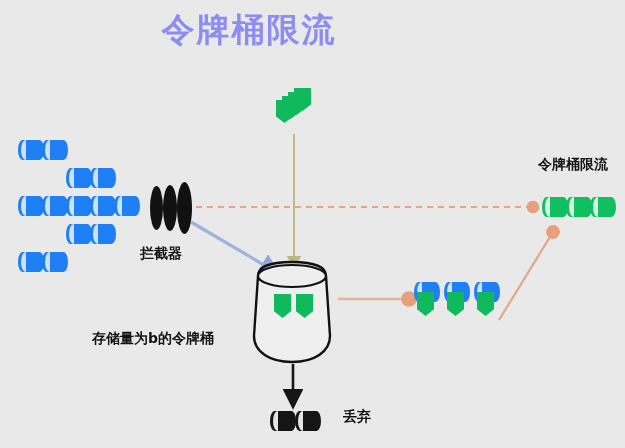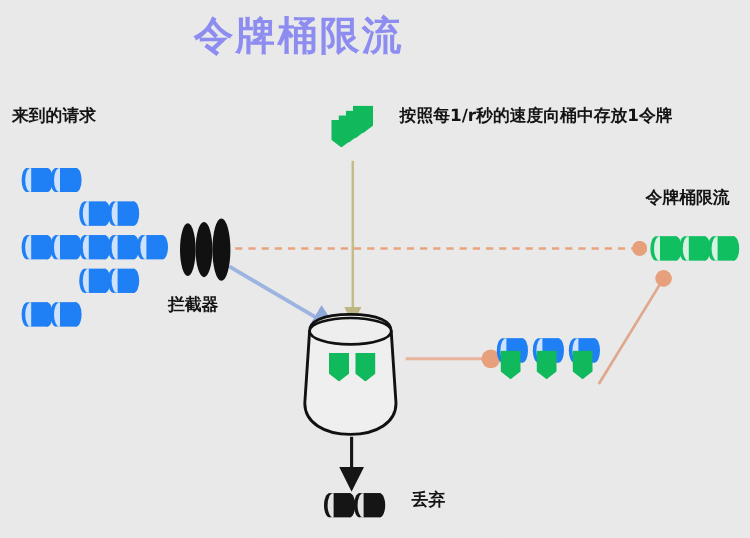--- a/index.html
+++ b/index.html
@@ -165,21 +165,20 @@
 
     <line x1="293" y1="364" x2="293" y2="402" stroke="#151515" stroke-width="2.6" marker-end="url(#ah-black)"></line>
 
     <g>
       <path d="M258,276 C258,268 268,262 292,262 C316,262 326,268 326,276
                L330,336 C330,352 314,362 292,362 C270,362 254,352 254,336 Z" fill="#efefef" stroke="#111" stroke-width="2.4"></path>
       <ellipse cx="292" cy="276" rx="34" ry="11" fill="#eeeeee" stroke="#111" stroke-width="2.2"></ellipse>
     </g>
   </svg>
 
-  <div class="abs label" style="left:10px; top:88px;">来到的请求</div>
 
   <div class="abs" id="requests" style="left:0; top:0; width:160px; height:300px;">
 
     <div class="cyl blue" style="left:18px; top:140px;">
       <div class="body"></div>
         <div class="capL"></div>
         <div class="sep"></div>
         <div class="body2"></div>
         <div class="capR"></div>
     </div>
@@ -280,27 +279,27 @@
   </div>
   <div class="abs label" style="left:140px; top:245px;">拦截器</div>
 
   <div class="abs" style="left:276px; top:88px; width:44px; height:44px;">
     <div class="shield" style="left:18px; top:0px;  width:17px; height:23px;"></div>
     <div class="shield" style="left:12px; top:4px;  width:17px; height:23px;"></div>
     <div class="shield" style="left:6px;  top:8px;  width:17px; height:23px;"></div>
     <div class="shield" style="left:0px;  top:12px; width:17px; height:23px;"></div>
   </div>
 
-  <div class="abs label" style="left:333px; top:88px;">按照每1/r秒的速度向桶中存放1令牌</div>
 
   <div class="abs" style="left:274px; top:294px; width:42px; height:26px;">
     <div class="shield" style="left:0px;  top:0px; width:17px; height:24px;"></div>
     <div class="shield" style="left:22px; top:0px; width:17px; height:24px;"></div>
   </div>
 
+  <div class="abs label" style="left:92px; top:330px;">存储量为b的令牌桶</div>
 
   <div class="abs" style="left:414px; top:282px; width:90px; height:42px;">
 
     <div style="position:absolute; left:0px; top:0px; width:28px; height:38px;">
       <div class="cyl blue" style="left:0; top:0;">
         <div class="body"></div>
           <div class="capL"></div>
           <div class="sep"></div>
           <div class="body2"></div>
           <div class="capR"></div>

